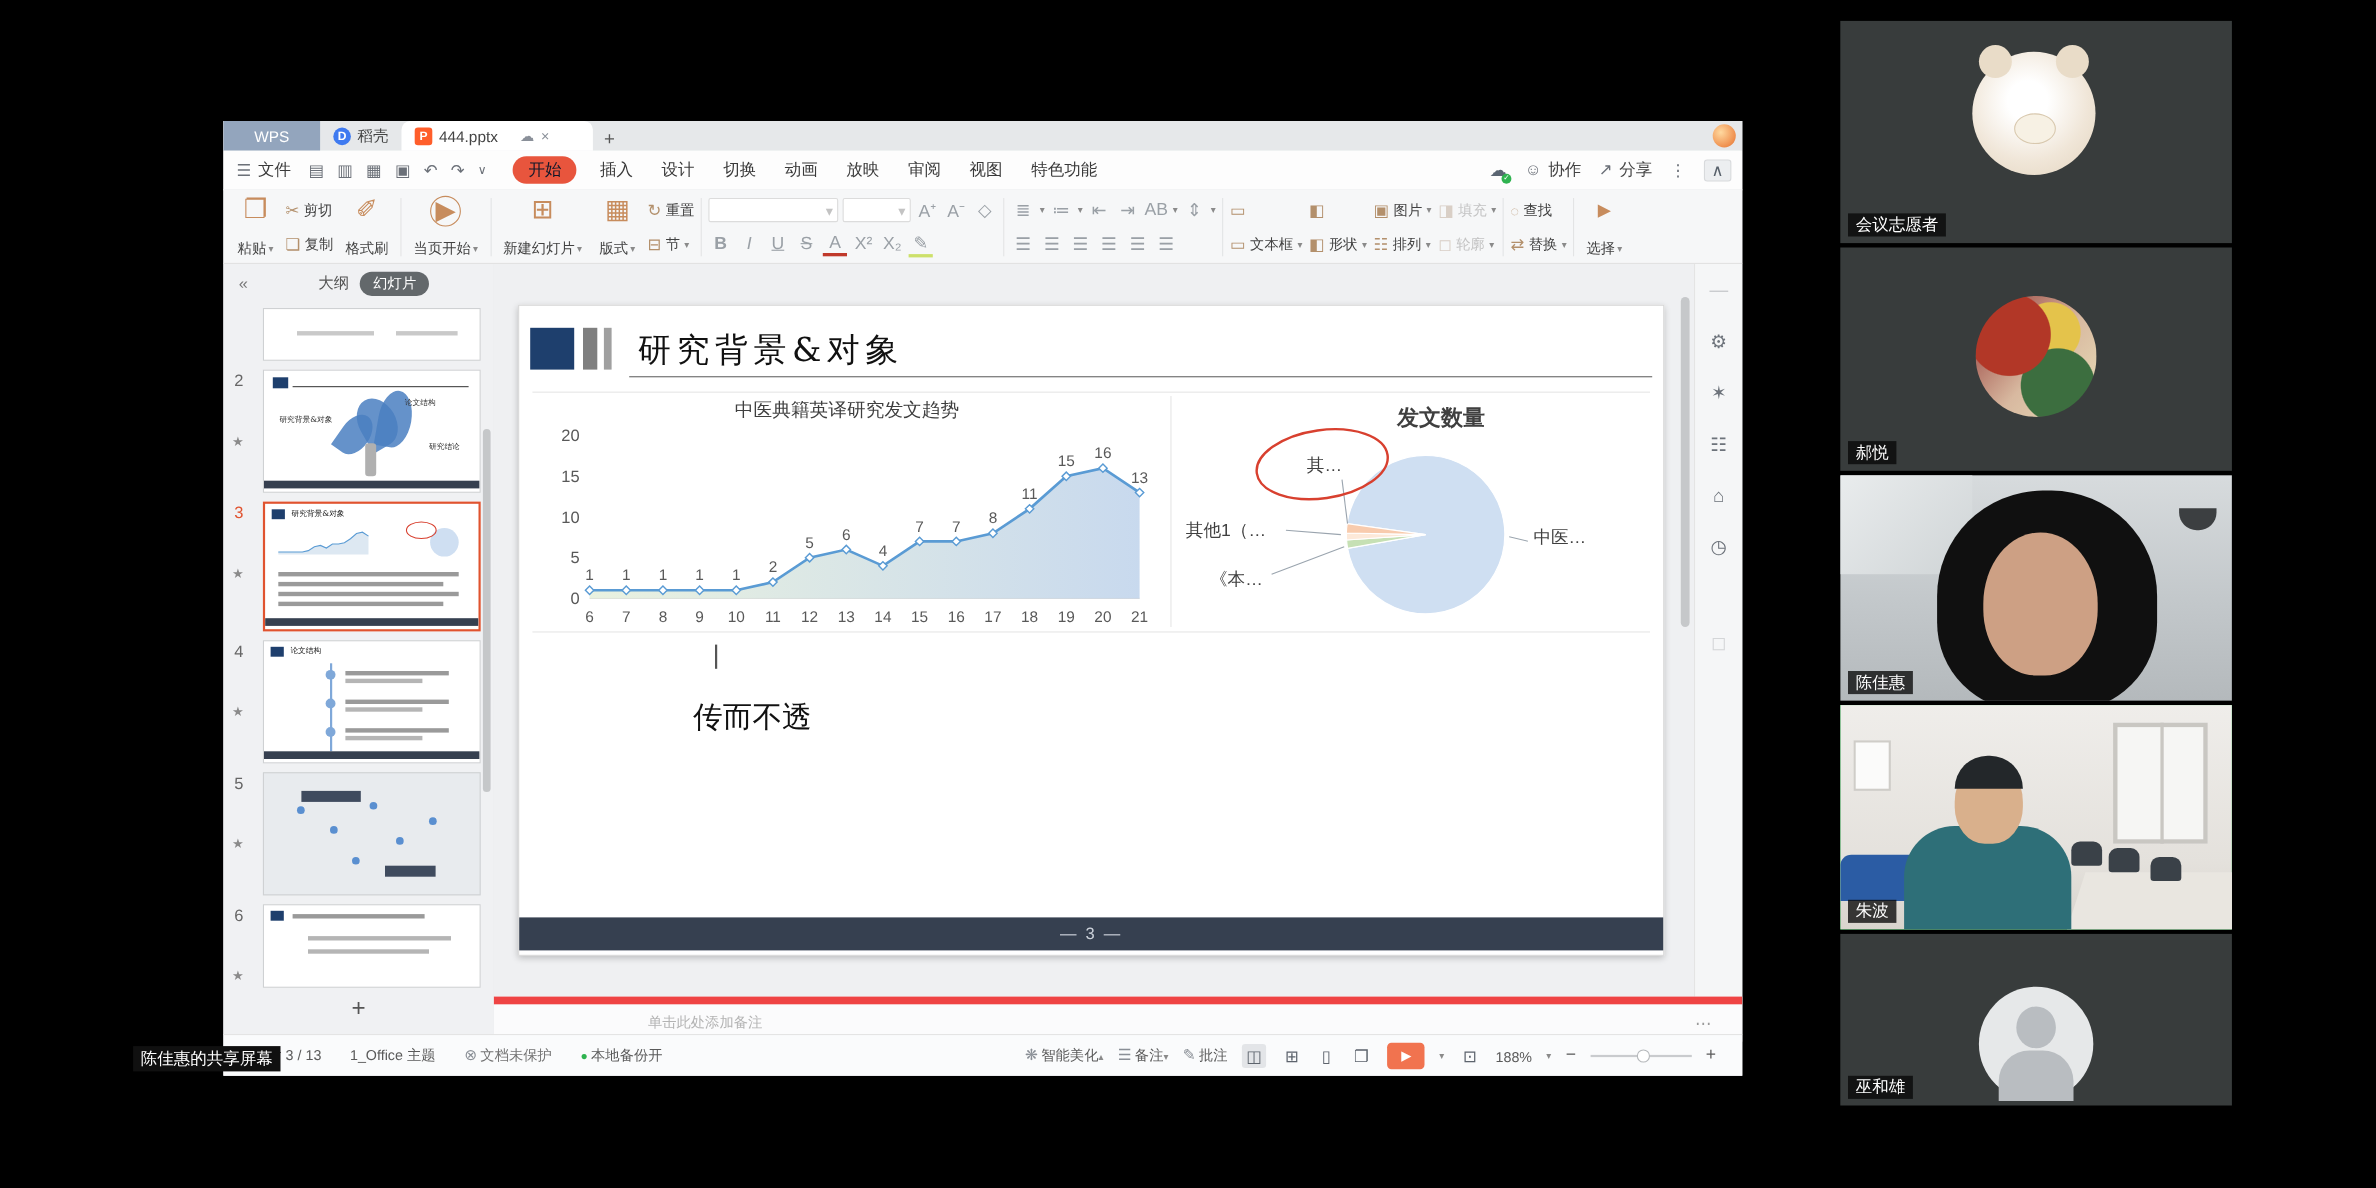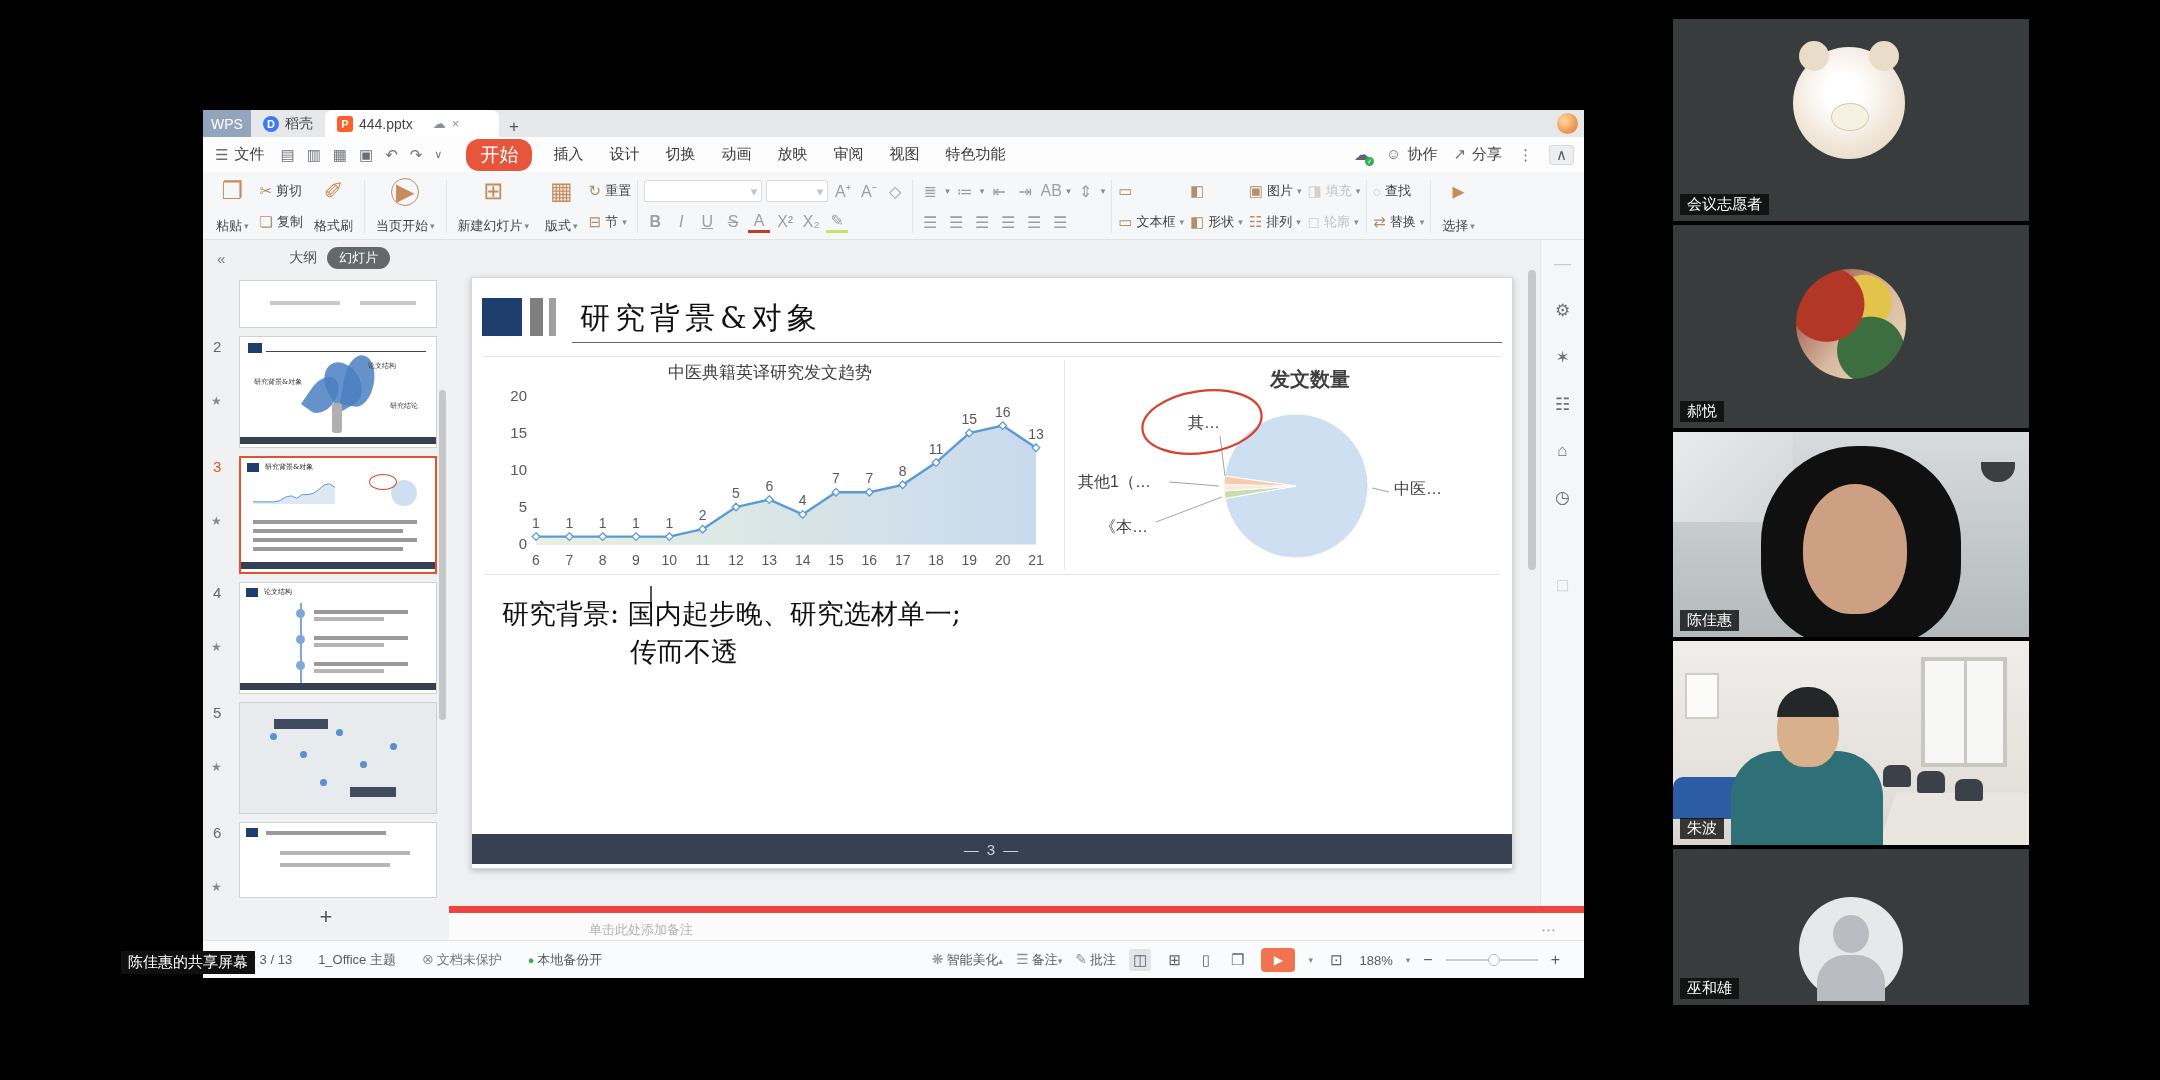--- a/index.html
+++ b/index.html
@@ -3,36 +3,36 @@
 <meta charset="utf-8">
 <style>
   html,body{margin:0;padding:0;}
   body{width:2160px;height:1080px;background:#000;position:relative;overflow:hidden;
        font-family:"Liberation Sans",sans-serif;color:#3f3f3f;-webkit-font-smoothing:antialiased;}
   .abs{position:absolute;}
   
   #wps{position:absolute;left:203px;top:110px;width:1381px;height:868px;background:#f2f3f5;overflow:hidden;}
   
   #tabbar{position:absolute;left:0;top:0;width:100%;height:27px;background:#e6e8ea;display:flex;align-items:flex-end;}
-  .tab-wps{height:27px;width:48px;background:#93a5bd;color:#fff;font-size:14px;display:flex;align-items:center;justify-content:center;}
+  .tab-wps{height:27px;width:88px;background:#93a5bd;color:#fff;font-size:14px;display:flex;align-items:center;justify-content:center;}
   .tab{height:27px;display:flex;align-items:center;gap:6px;padding:0 12px;font-size:14px;color:#444;}
   .tab.active{background:#fff;border-radius:8px 8px 0 0;width:150px;}
   .docer-ic{width:16px;height:16px;border-radius:50%;background:#3f7af0;color:#fff;font-size:11px;font-weight:bold;
             display:flex;align-items:center;justify-content:center;}
   .p-ic{width:16px;height:16px;border-radius:3px;background:#ff5e2b;color:#fff;font-size:11px;font-weight:bold;
         display:flex;align-items:center;justify-content:center;}
   .tab-dim{color:#8a9099;font-size:13px;}
   .plus-tab{font-size:17px;color:#555;margin-left:10px;}
   #tab-avatar{position:absolute;right:6px;top:3px;width:21px;height:21px;border-radius:50%;
               background:radial-gradient(circle at 35% 35%,#ffd9a0,#ef8f4e 70%,#d4703a);}
   
   #menubar{position:absolute;left:0;top:27px;width:100%;height:35px;background:#fdfdfd;border-bottom:1px solid #e7e7e7;
            display:flex;align-items:center;font-size:15px;color:#3a3a3a;}
   .micon{color:#6b7078;font-size:15px;margin:0 6px;}
-  .mpill{background:#e8553d;color:#ffffff;border-radius:13px;padding:3px 14px;margin:0 8px 0 18px;font-size:19px;}
+  .mpill{background:#e8553d;color:#0f172a;border-radius:13px;padding:3px 14px;margin:0 8px 0 18px;font-size:15px;}
   .mtab{padding:3px 13px;color:#3a3a3a;}
   #menubar .right{margin-left:auto;display:flex;align-items:center;gap:10px;padding-right:10px;color:#444;}
   .cloud-ok{color:#5a6572;font-size:16px;position:relative;}
   .cloud-ok i{position:absolute;right:-4px;bottom:-2px;width:9px;height:9px;background:#2fb350;border-radius:50%;
               color:#fff;font-style:normal;font-size:7px;line-height:9px;text-align:center;}
   .collapse-box{border:1px solid #d8dadc;background:#eceef0;border-radius:3px;padding:0 6px;color:#57606a;}
   
   #ribbon{position:absolute;left:0;top:62px;width:100%;height:68px;background:#f6f7f8;border-bottom:1px solid #e2e2e2;
           display:flex;align-items:stretch;padding:4px 4px 2px 8px;box-sizing:border-box;overflow:hidden;}
   .rb-sep{width:1px;background:#e3e4e5;margin:4px 6px;}
@@ -503,21 +503,20 @@
             <line x1="97" y1="122" x2="147" y2="126" stroke="#9aa4ae" stroke-width="1"></line>
             <line x1="84" y1="162" x2="150" y2="137" stroke="#9aa4ae" stroke-width="1"></line>
             <ellipse cx="130" cy="62" rx="60" ry="31" fill="none" stroke="#d8402f" stroke-width="2.2" transform="rotate(-8 130 62)"></ellipse>
             <text x="322" y="134" text-anchor="start" font-size="16" fill="#404040">中医…</text>
             <text x="132" y="68" text-anchor="middle" font-size="16" fill="#404040">其…</text>
             <text x="6" y="127" text-anchor="start" font-size="16" fill="#404040">其他1（…</text>
             <text x="28" y="172" text-anchor="start" font-size="16" fill="#404040">《本…</text>
           </svg>
 
         <div id="caret"></div>
-        <div class="slide-body" style="left:30px;top:318px">研究背景: 国内起步晚、研究选材单一;</div>
         <div class="slide-body" style="left:158px;top:356px">传而不透</div>
 
         <div id="slide-footer">
             <span>— 3 —</span>
           </div>
       </div>
       <div class="cv-scroll"></div>
     </div>
 
     <div id="minibar">

